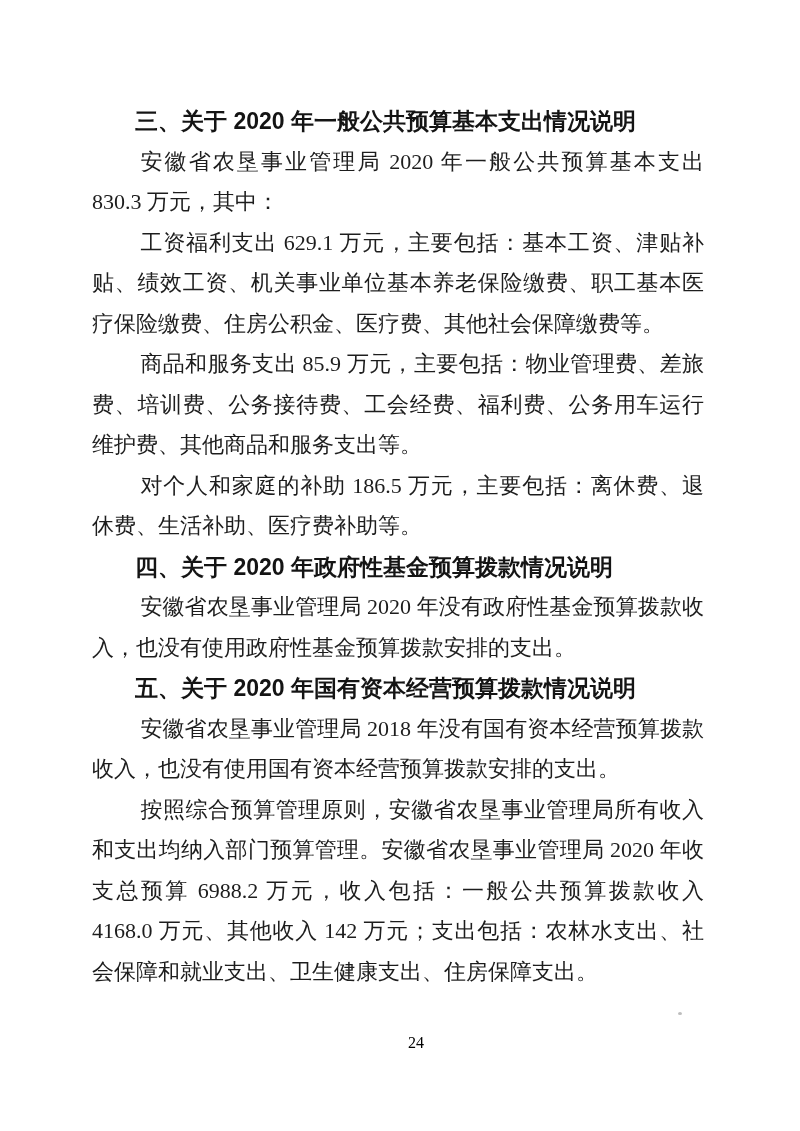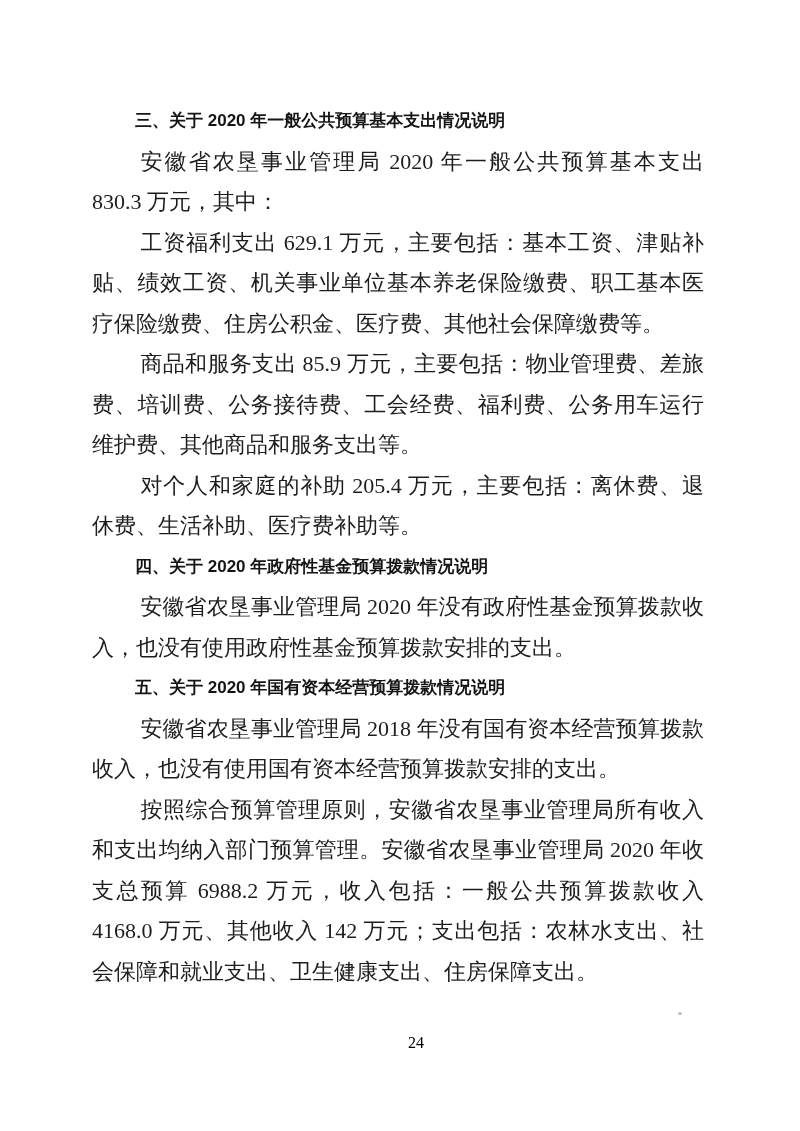--- a/index.html
+++ b/index.html
@@ -21,21 +21,21 @@
     width: 612px;
     font-family: "Liberation Serif", "DejaVu Serif", serif;
     font-size: 22px;
     line-height: 40.5px;
     color: #1d1d1d;
   }
   .hd {
     margin: 0;
     font-family: "Liberation Sans", "DejaVu Sans", sans-serif;
     font-weight: bold;
-    font-size: 17px;
+    font-size: 23px;
     line-height: 40.5px;
     text-indent: 43px;
     text-align: left;
     color: #141414;
   }
   .para {
     margin: 0;
     text-indent: 2.2em;
     text-align: justify;
     text-justify: inter-character;
@@ -64,21 +64,21 @@
 </head>
 <body>
 
 <main class="page">
   <article class="content">
 
     <h2 class="hd">三、关于 2020 年一般公共预算基本支出情况说明</h2>
     <p class="para">安徽省农垦事业管理局 2020 年一般公共预算基本支出 830.3 万元，其中：</p>
     <p class="para">工资福利支出 629.1 万元，主要包括：基本工资、津贴补贴、绩效工资、机关事业单位基本养老保险缴费、职工基本医疗保险缴费、住房公积金、医疗费、其他社会保障缴费等。</p>
     <p class="para">商品和服务支出 85.9 万元，主要包括：物业管理费、差旅费、培训费、公务接待费、工会经费、福利费、公务用车运行维护费、其他商品和服务支出等。</p>
-    <p class="para">对个人和家庭的补助 205.4 万元，主要包括：离休费、退休费、生活补助、医疗费补助等。</p>
+    <p class="para">对个人和家庭的补助 186.5 万元，主要包括：离休费、退休费、生活补助、医疗费补助等。</p>
 
     <h2 class="hd">四、关于 2020 年政府性基金预算拨款情况说明</h2>
     <p class="para">安徽省农垦事业管理局 2020 年没有政府性基金预算拨款收入，也没有使用政府性基金预算拨款安排的支出。</p>
 
     <h2 class="hd">五、关于 2020 年国有资本经营预算拨款情况说明</h2>
     <p class="para">安徽省农垦事业管理局 2018 年没有国有资本经营预算拨款收入，也没有使用国有资本经营预算拨款安排的支出。</p>
 
     <p class="para">按照综合预算管理原则，安徽省农垦事业管理局所有收入和支出均纳入部门预算管理。安徽省农垦事业管理局 2020 年收支总预算 6988.2 万元，收入包括：一般公共预算拨款收入 4168.0 万元、其他收入 142 万元；支出包括：农林水支出、社会保障和就业支出、卫生健康支出、住房保障支出。</p>
 
   </article>

